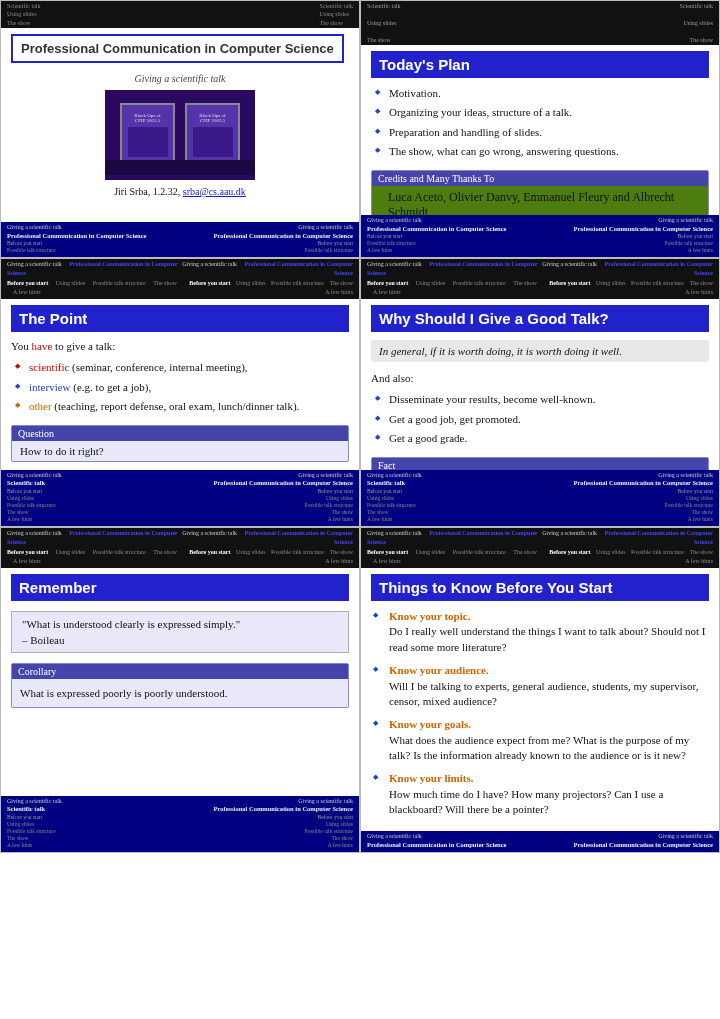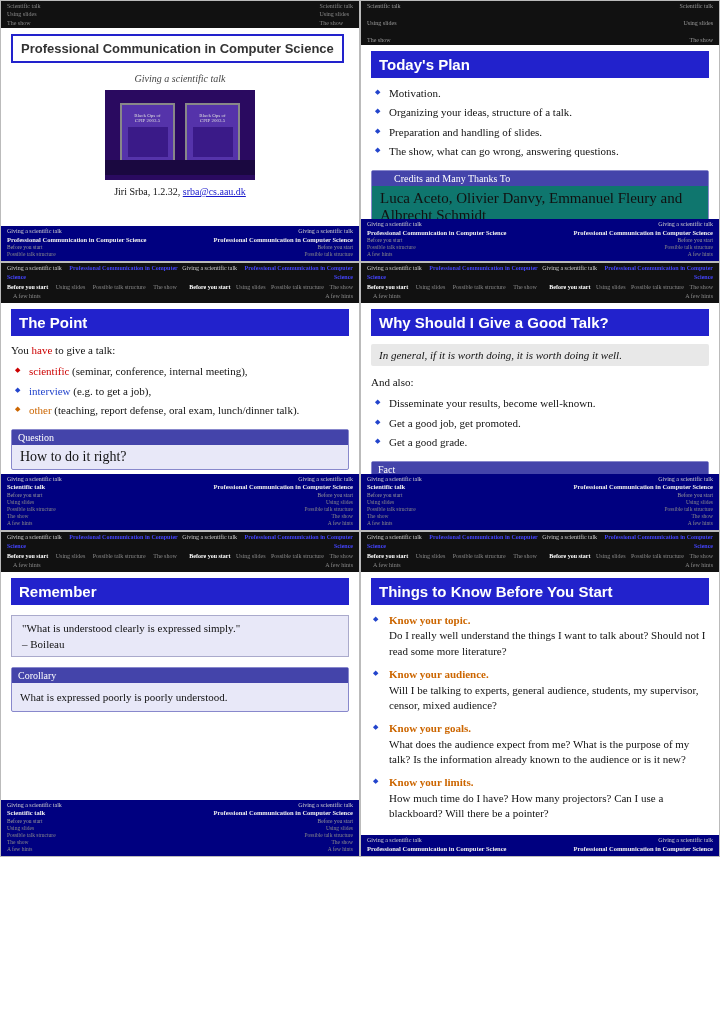--- a/index.html
+++ b/index.html
@@ -49,21 +49,21 @@
       margin: 8px 0;
     }
     .box-question .box-label {
       background: #4444aa;
       color: white;
       font-size: 10px;
       padding: 2px 6px;
     }
     .box-question .box-content {
       padding: 4px 8px;
-      font-size: 14px;
+      font-size: 11px;
     }
 
     .box-fact {
       background: #e8e8f8;
       border: 1px solid #8888cc;
       border-radius: 2px;
       margin: 8px 0;
     }
     .box-fact .box-label {
       background: #4444aa;
@@ -95,26 +95,26 @@
 
     .box-credits {
       border: 1px solid #8888cc;
       border-radius: 2px;
       margin: 8px 0;
     }
     .box-credits .box-label {
       background: #4444aa;
       color: white;
       font-size: 10px;
-      padding: 2px 22px;
+      padding: 2px 6px;
     }
     .box-credits .box-content {
-      padding: 4px 8px;
-      font-size: 15px;
-      background: #0f766e;
+      padding: 4px 16px;
+      font-size: 12px;
+      background: #4d7c0f;
     }
 
     
     .highlight-box {
       background: #e8e8e8;
       border-radius: 2px;
       padding: 5px 8px;
       margin: 8px 0;
       font-size: 11px;
       font-style: italic;

